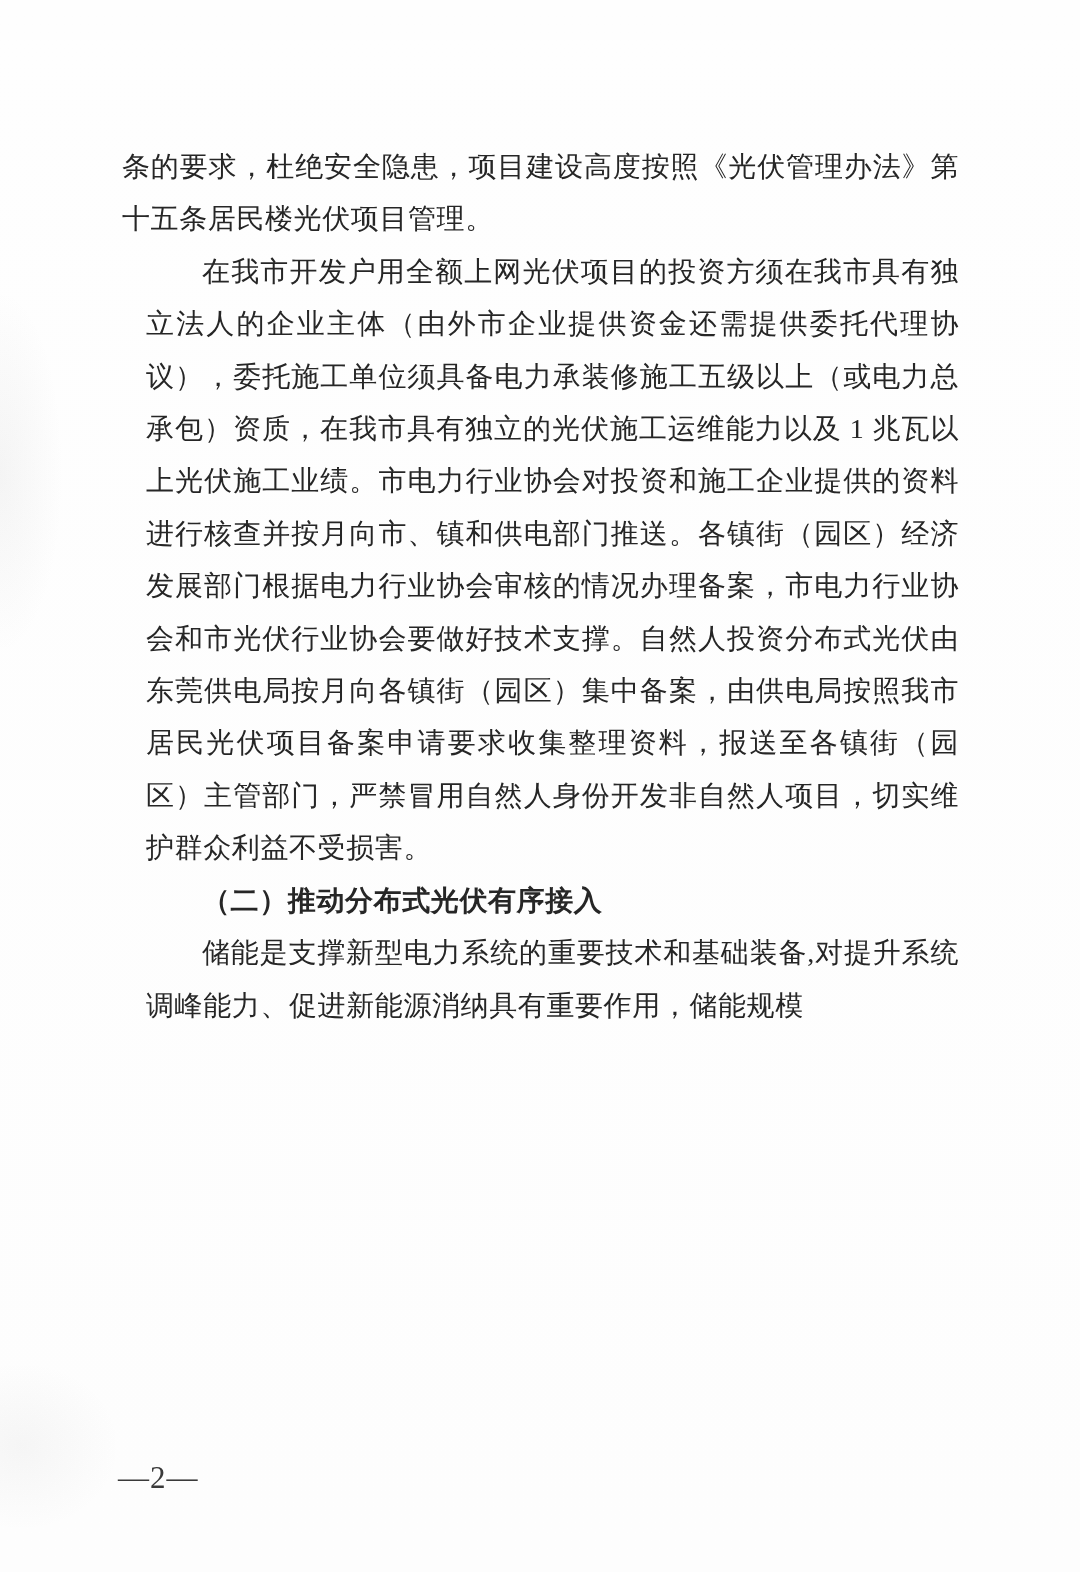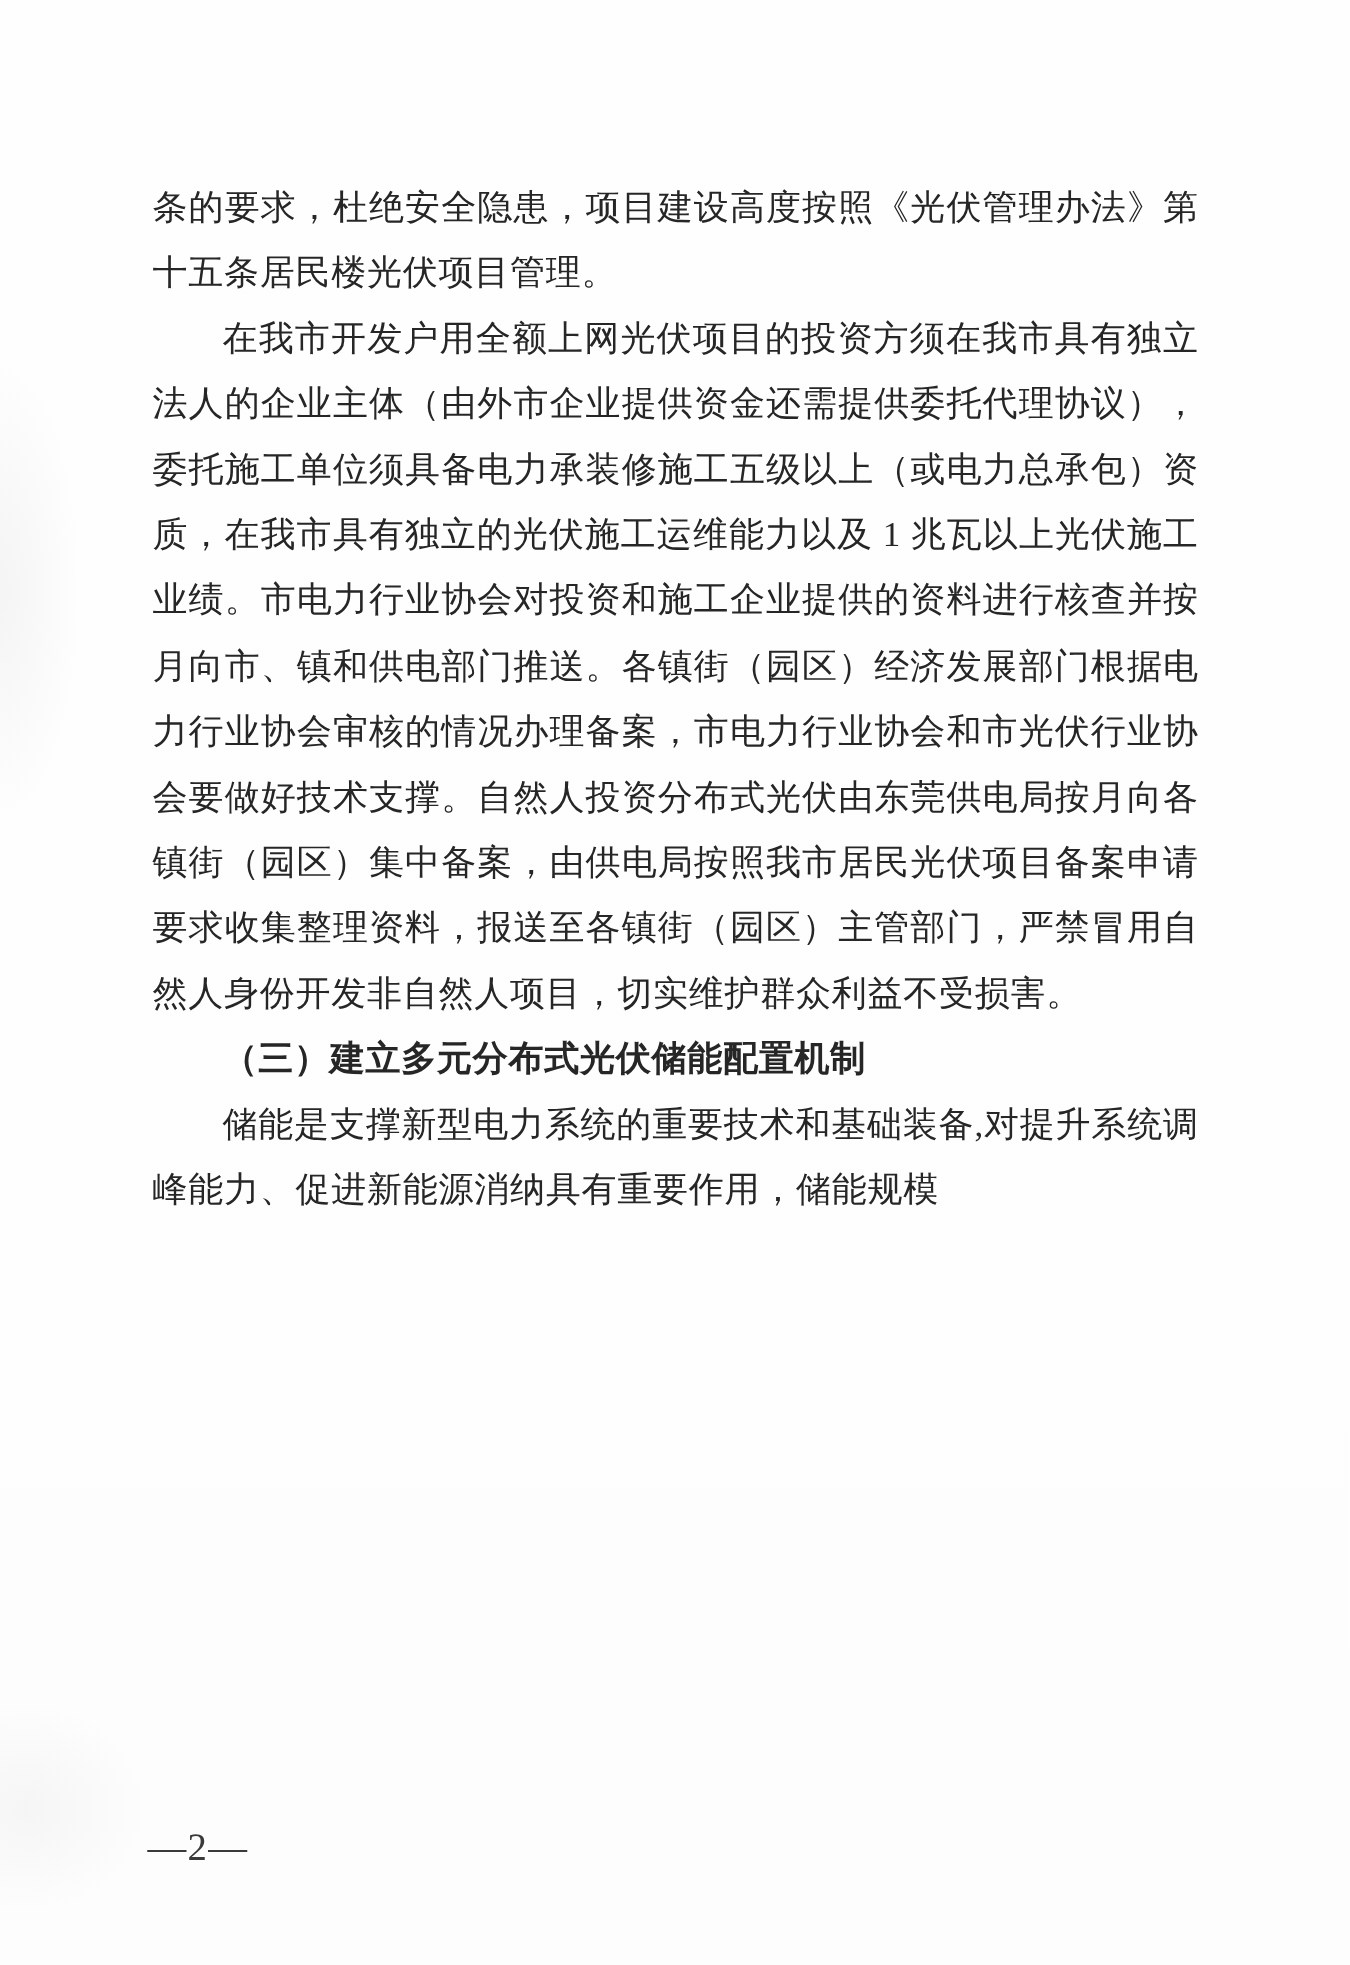--- a/index.html
+++ b/index.html
@@ -27,20 +27,21 @@
   .text-block p {
     margin: 0;
     font-size: 28px;
     line-height: 52.4px;
     letter-spacing: 0.6px;
     text-align: justify;
     text-justify: inter-character;
   }
   .text-block p.indent {
     text-indent: 2em;
+    margin-left: 24px;
   }
   .text-block p.heading {
     font-weight: bold;
     text-align: left;
   }
   .page-number {
     position: absolute;
     left: 118px;
     top: 1460px;
     font-size: 31px;
@@ -48,17 +49,17 @@
     color: #3a3a3a;
   }
 </style>
 </head>
 <body>
 
 <div class="page">
   <div class="text-block">
     <p class="body">条的要求，杜绝安全隐患，项目建设高度按照《光伏管理办法》第十五条居民楼光伏项目管理。</p>
     <p class="body indent">在我市开发户用全额上网光伏项目的投资方须在我市具有独立法人的企业主体（由外市企业提供资金还需提供委托代理协议），委托施工单位须具备电力承装修施工五级以上（或电力总承包）资质，在我市具有独立的光伏施工运维能力以及 1 兆瓦以上光伏施工业绩。市电力行业协会对投资和施工企业提供的资料进行核查并按月向市、镇和供电部门推送。各镇街（园区）经济发展部门根据电力行业协会审核的情况办理备案，市电力行业协会和市光伏行业协会要做好技术支撑。自然人投资分布式光伏由东莞供电局按月向各镇街（园区）集中备案，由供电局按照我市居民光伏项目备案申请要求收集整理资料，报送至各镇街（园区）主管部门，严禁冒用自然人身份开发非自然人项目，切实维护群众利益不受损害。</p>
-    <p class="heading indent">（三）建立多元分布式光伏储能配置机制</p>
+    <p class="heading indent">（二）推动分布式光伏有序接入</p>
     <p class="body indent">储能是支撑新型电力系统的重要技术和基础装备,对提升系统调峰能力、促进新能源消纳具有重要作用，储能规模</p>
   </div>
   <div class="page-number">—2—</div>
 </div>
 
 </body></html>

